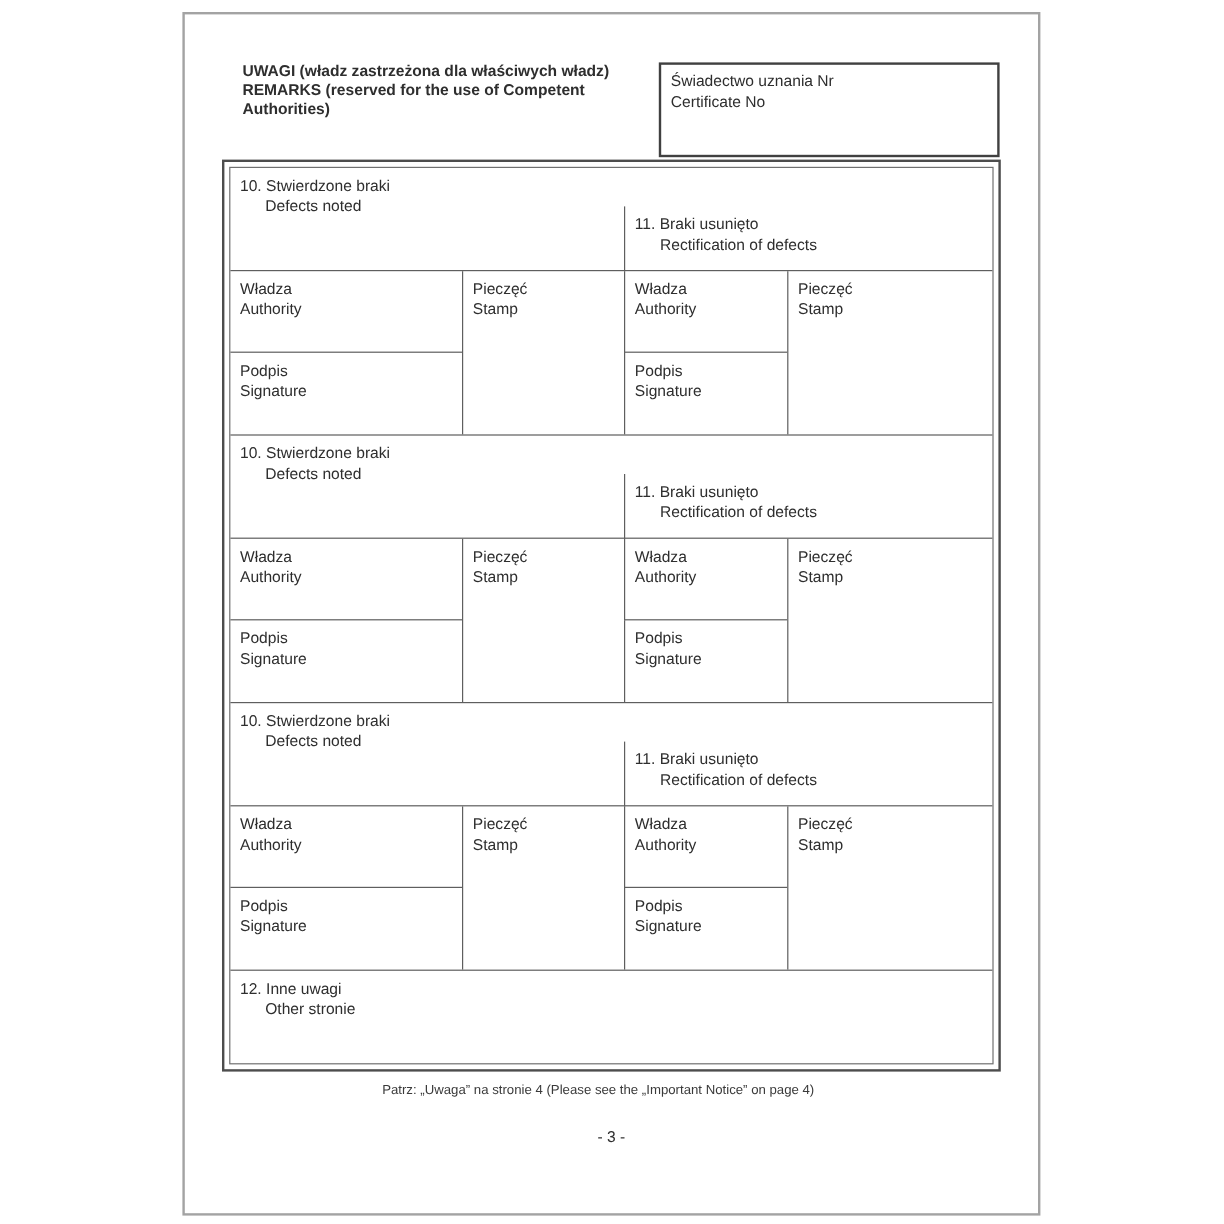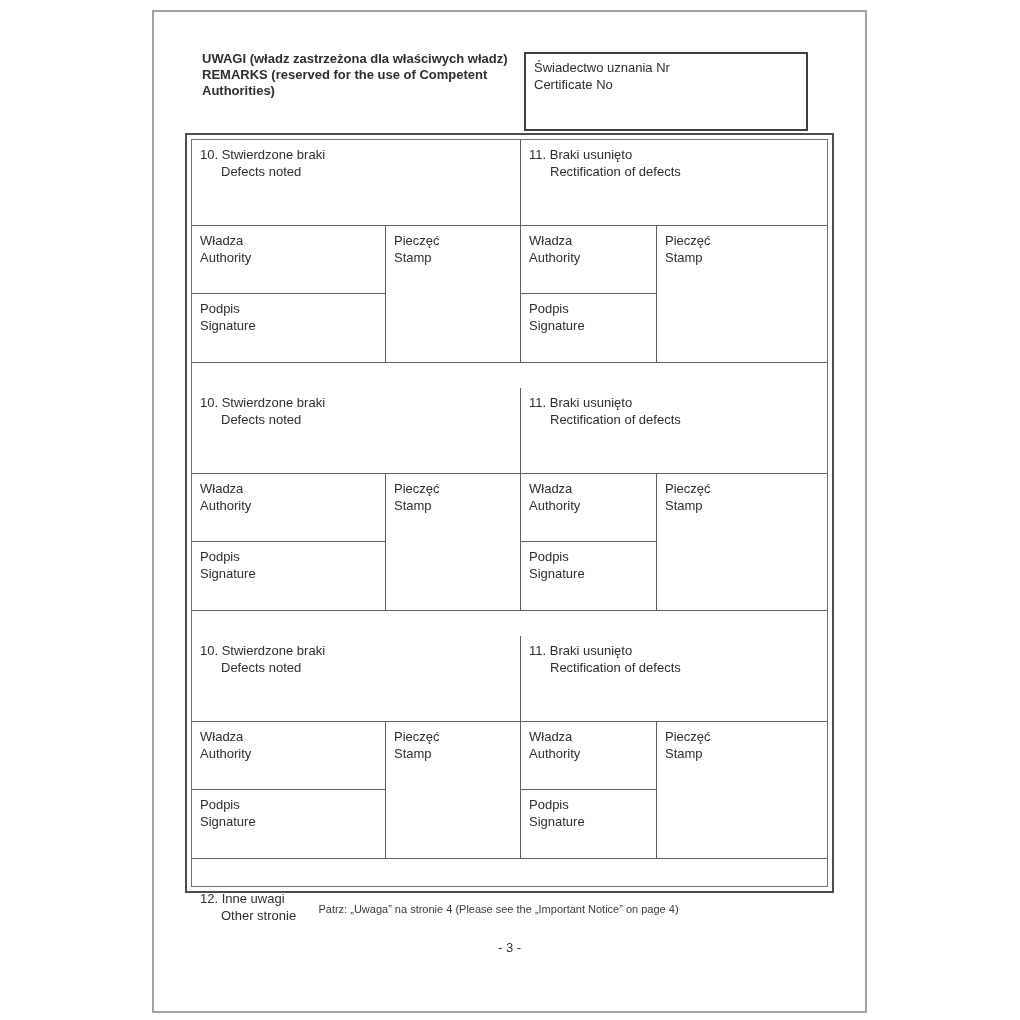--- a/index.html
+++ b/index.html
@@ -10,49 +10,49 @@
     position:absolute; left:152px; top:10px; width:715px; height:1003px;
     border:2px solid #a3a3a3; background:#ffffff;
   }
 
   .doc-header{
     position:absolute; left:202px; top:51px; width:340px;
     font-size:13px; line-height:16px; font-weight:bold;
   }
 
   .cert-box{
-    position:absolute; left:524px; top:52px; width:284px; height:79px;
+    position:absolute; left:549px; top:52px; width:284px; height:79px;
     border:2px solid #404040; padding:5px 8px;
     font-size:13px; line-height:17px;
   }
 
   .form-outer{
     position:absolute; left:185px; top:133px; width:649px; height:760px;
     border:2px solid #4d4d4d; padding:4px;
   }
   .form-inner{
     width:100%; height:100%; border:1px solid #707070;
-    display:flex; flex-direction:column;gap:25px;
+    display:flex; flex-direction:column;
   }
 
   .block{
     display:grid;
     grid-template-columns:193px 135px 136px 1fr;
     grid-template-rows:86px 68px 68px;
     border-bottom:1px solid #5e5e5e;
     flex:0 0 auto;
   }
   .remarks-block{ flex:1 1 auto; display:flex; }
 
   .cell{ padding:6px 8px 0 8px; font-size:13px; line-height:17px; }
   .bl  { border-left:1px solid #5e5e5e; }
   .bb  { border-bottom:1px solid #5e5e5e; }
 
   .defects-l { grid-column:1/3; grid-row:1/2; }
-  .defects-r { grid-column:3/5; grid-row:1/2; }
+  .defects-r { grid-column:3/5; grid-row:1/2;margin-top:32px; }
   .wladza-l  { grid-column:1/2; grid-row:2/3; }
   .pieczec-l { grid-column:2/3; grid-row:2/4; }
   .wladza-r  { grid-column:3/4; grid-row:2/3; }
   .pieczec-r { grid-column:4/5; grid-row:2/4; }
   .podpis-l  { grid-column:1/2; grid-row:3/4; }
   .podpis-r  { grid-column:3/4; grid-row:3/4; }
 
   .indent{ padding-left:21px; }
 
   .footer-note{

